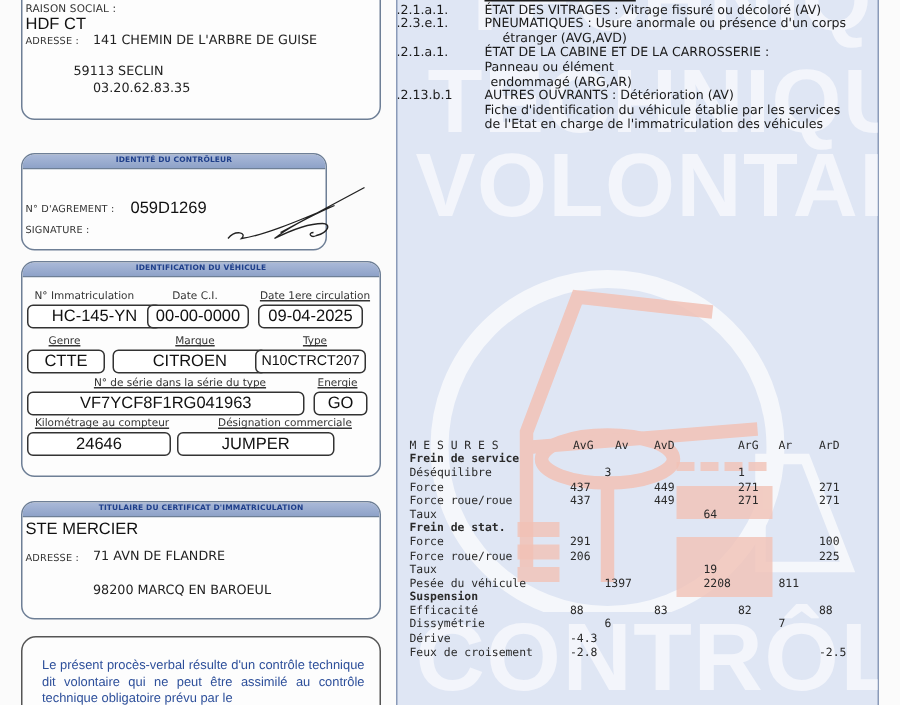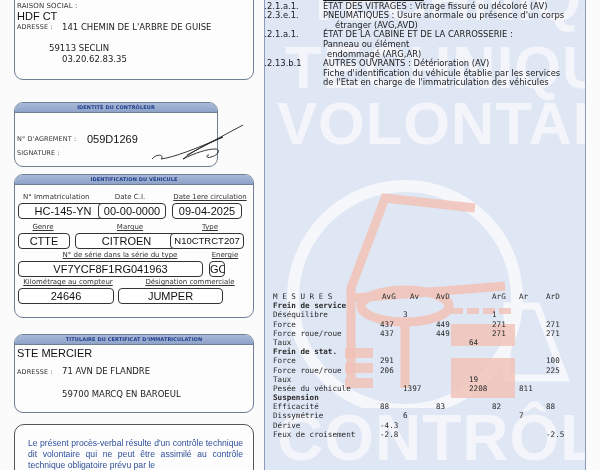--- a/index.html
+++ b/index.html
@@ -117,35 +117,35 @@
   <span class="field-lbl" style="left:80px; top:48px; width:70px;">Marque</span>
   <div class="field" style="left:60px; top:58px; width:103px;">CITROEN</div>
 
   <span class="field-lbl" style="left:175px; top:48px; width:40px;">Type</span>
   <div class="field" style="left:155px; top:58px; width:74px; font-size:9.5px;">N10CTRCT207</div>
 
   <span class="field-lbl" style="left:40px; top:76px; width:130px;">N° de série dans la série du type</span>
   <div class="field" style="left:3px; top:86px; width:185px;">VF7YCF8F1RG041963</div>
 
   <span class="field-lbl" style="left:192px; top:76px; width:36px;">Energie</span>
-  <div class="field" style="left:194px; top:86px; width:16px;">GO</div>
+  <div class="field" style="left:194px; top:86px; width:36px;">GO</div>
 
   <span class="field-lbl" style="left:3px; top:103px; width:100px;">Kilométrage au compteur</span>
   <div class="field" style="left:3px; top:113px; width:96px;">24646</div>
 
   <span class="field-lbl" style="left:125px; top:103px; width:100px;">Désignation commerciale</span>
   <div class="field" style="left:103px; top:113px; width:105px;">JUMPER</div>
 </div>
 
 <div class="box" style="left:14px; top:334px; width:240px; height:79px;">
   <div class="box-header">TITULAIRE DU CERTIFICAT D'IMMATRICULATION</div>
   <span class="val-lg" style="left:2px; top:12px;">STE MERCIER</span>
   <span class="lbl" style="left:2px; top:33px; font-size:6.5px;">ADRESSE :</span>
   <span class="val" style="left:47px; top:31px; font-size:8.5px;">71 AVN DE FLANDRE</span>
-  <span class="val" style="left:47px; top:54px; font-size:8.5px;">59700 MARCQ EN BAROEUL</span>
+  <span class="val" style="left:47px; top:54px; font-size:8.5px;">98200 MARCQ EN BAROEUL</span>
 </div>
 
 <div class="notice">
   <div class="notice-text">Le présent procès-verbal résulte d'un contrôle technique dit volontaire qui ne peut être assimilé au contrôle technique obligatoire prévu par le</div>
 </div>
 
 <div class="right-panel">
 
   <div class="wm" style="left:40px; top:-28px; font-size:60px;">TECHNIQUE</div>
   <div class="wm" style="left:20px; top:40px; font-size:60px;">TECHNIQUE</div>

